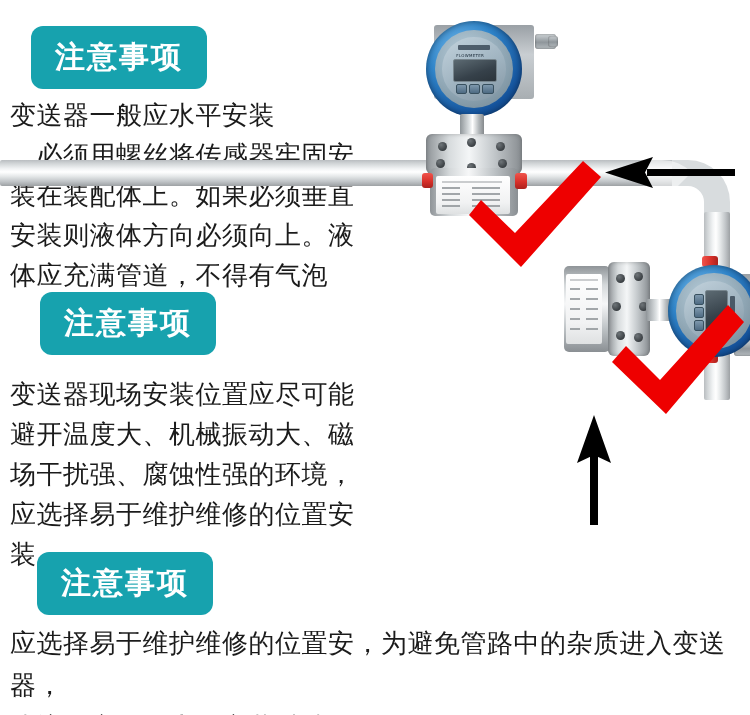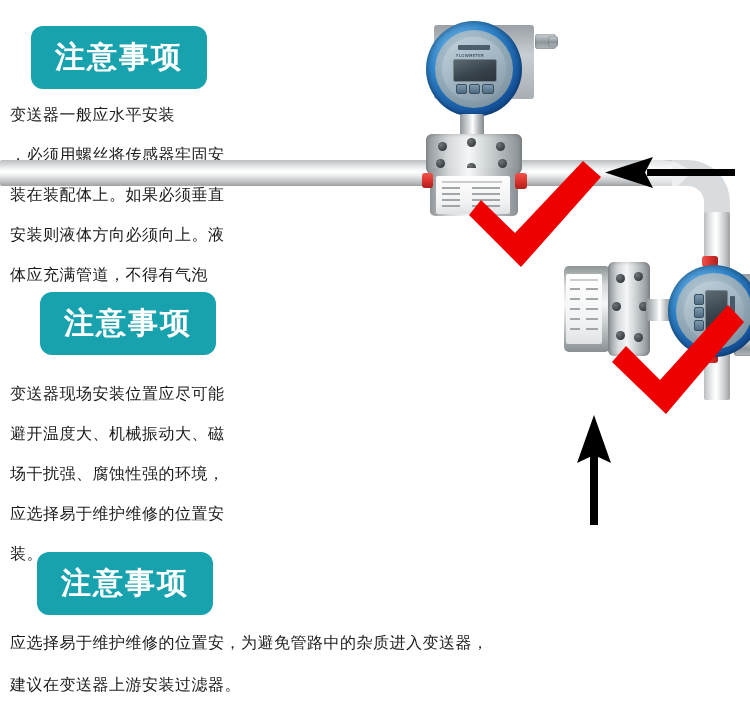--- a/index.html
+++ b/index.html
@@ -27,21 +27,21 @@
     padding:16px 24px 17px 24px;
     white-space:nowrap;
     box-sizing:border-box;
   }
 
   .sec{position:absolute;}
   .sec-badge{position:absolute;}
   .body-text{
     position:absolute;
     color:#1b1b1b;
-    font-size:16px;
+    font-size:26px;
     line-height:40px;
     letter-spacing:0.5px;
     white-space:pre-line;
     font-weight:400;
   }
 
   #sec1{left:0;top:0;}
   #sec1 .sec-badge{left:31px;top:26px;}
   #sec1 .body-text{left:10px;top:95px;width:380px;}
 

